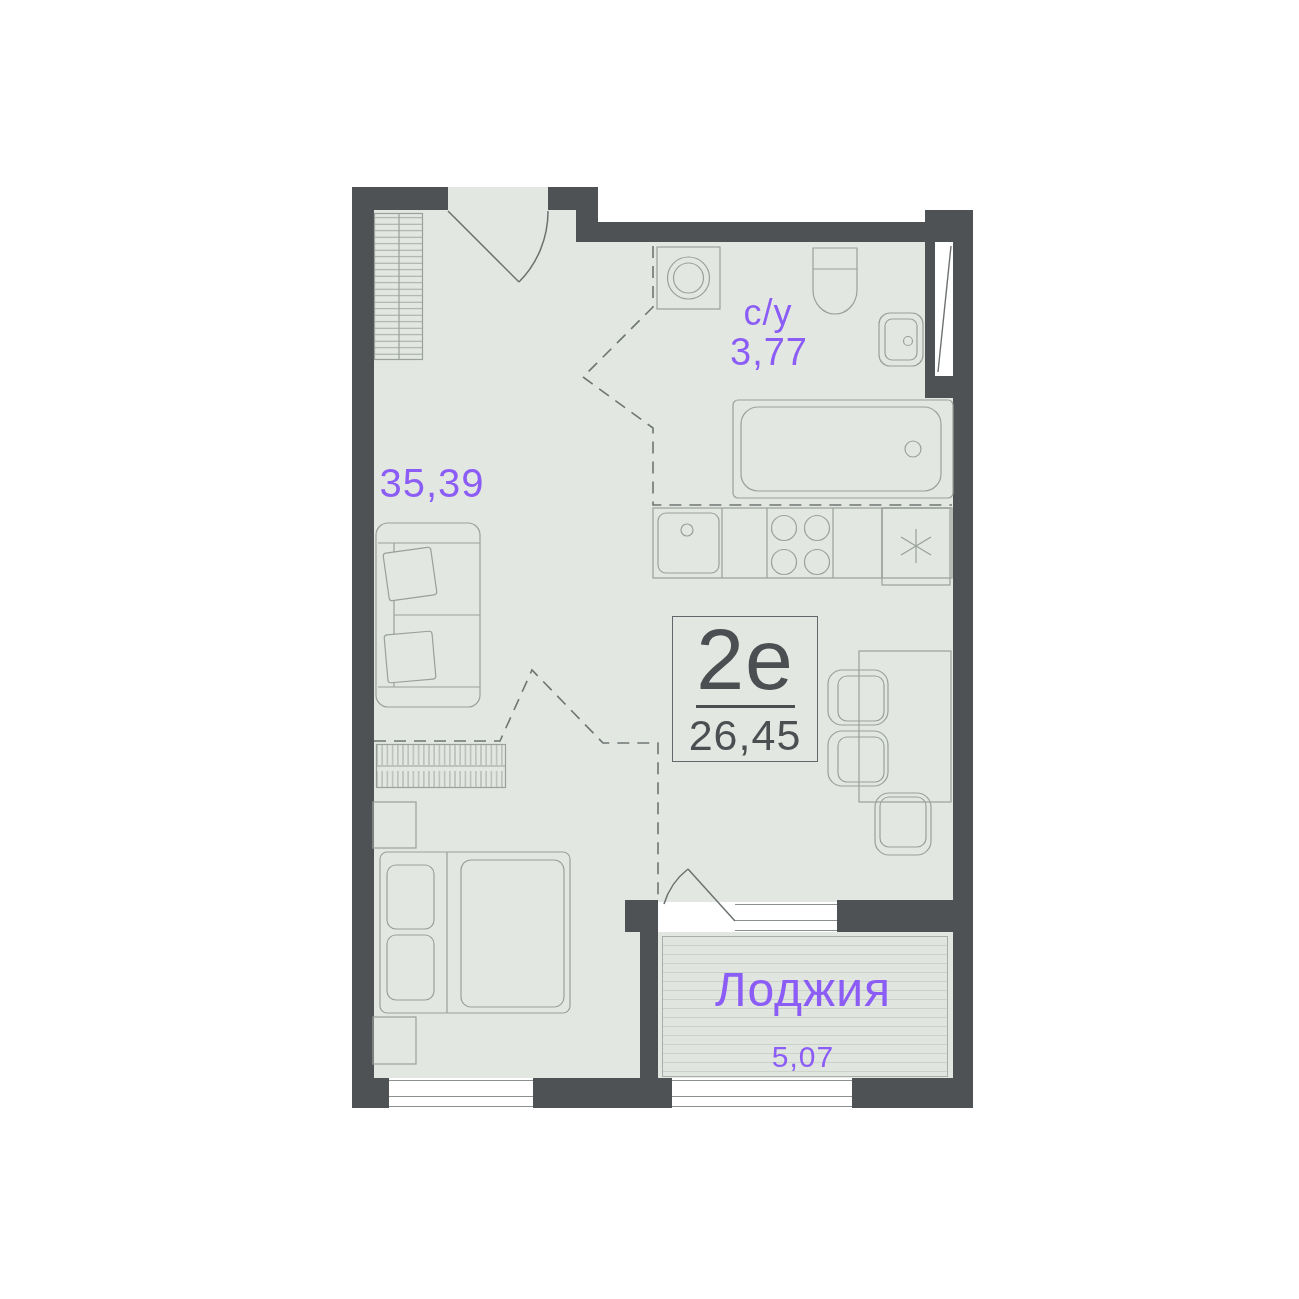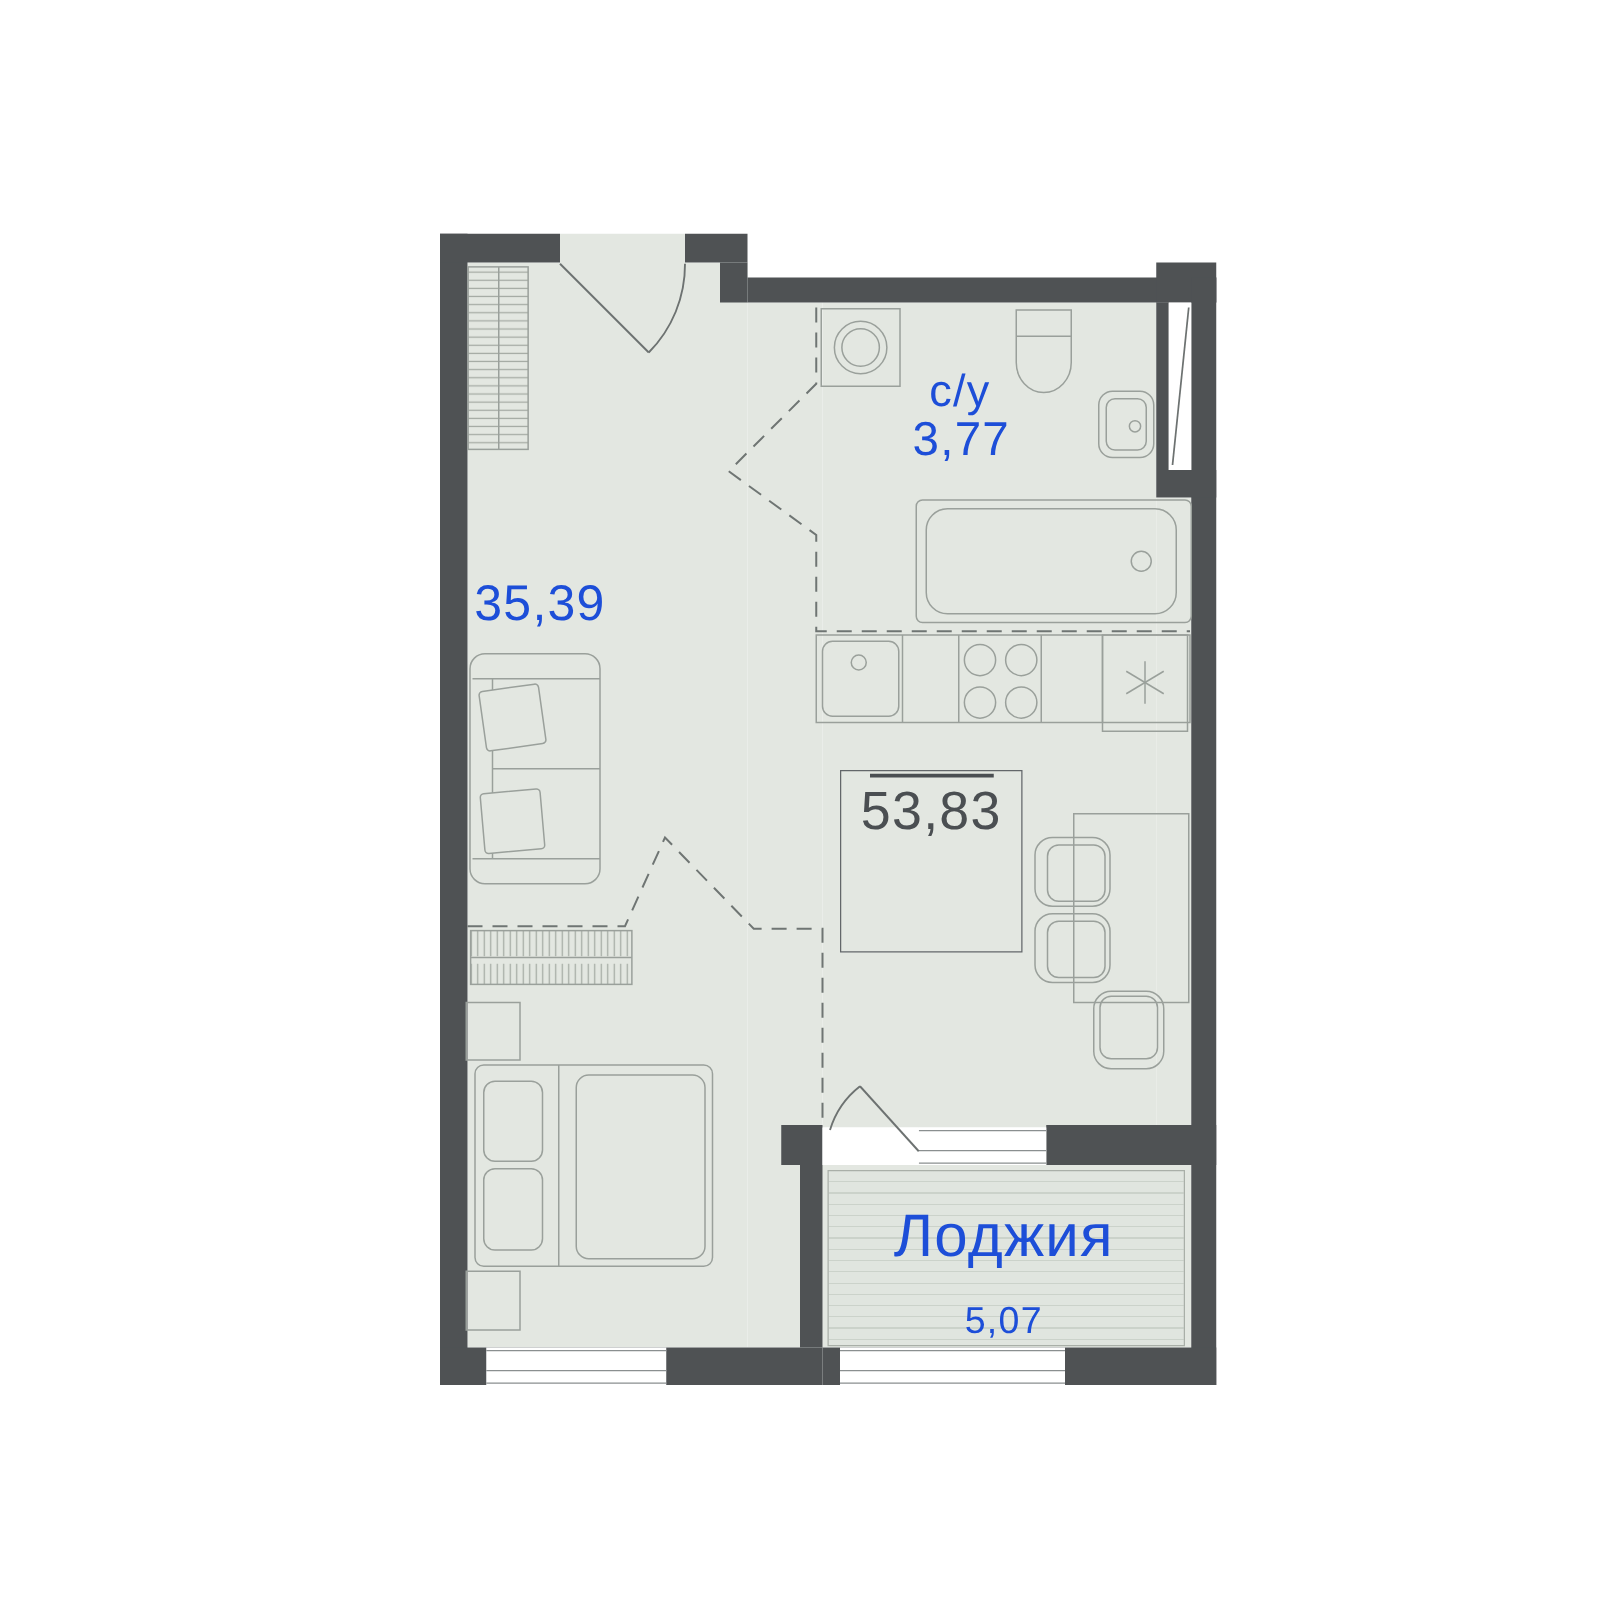--- a/index.html
+++ b/index.html
@@ -6,21 +6,21 @@
   #canvas{position:relative;width:1299px;height:1299px;background:#ffffff;overflow:hidden;
           font-family:"Liberation Sans", sans-serif;}
   .floor{position:absolute;background:#e3e7e1;}
   .wall{position:absolute;background:#4f5254;z-index:3;}
   .window{position:absolute;background:#ffffff;z-index:4;}
   .winline{position:absolute;left:0;width:100%;height:1px;background:#8a8f90;}
   .loggia-hatch{position:absolute;left:662px;top:936px;width:286px;height:141px;z-index:2;
     background:repeating-linear-gradient(180deg,#e0e5df 0px,#e0e5df 8px,#cbd2ca 8px,#cbd2ca 9px);
     border:1px solid #a9afa8;box-sizing:border-box;}
   svg.overlay{position:absolute;left:0;top:0;z-index:5;}
-  .lbl{position:absolute;z-index:6;color:#1d4ed8;text-align:center;letter-spacing:1px;}
+  .lbl{position:absolute;z-index:6;color:#8b5cf6;text-align:center;letter-spacing:1px;}
   .lbl-area-main{left:362px;top:462px;width:140px;font-size:40px;line-height:42px;}
   .lbl-bath-name{left:708px;top:293px;width:120px;font-size:36px;line-height:40px;}
   .lbl-bath-area{left:709px;top:332px;width:120px;font-size:38px;line-height:40px;}
   .lbl-loggia-name{left:703px;top:969px;width:200px;font-size:48px;line-height:42px;}
   .lbl-loggia-area{left:703px;top:1036px;width:200px;font-size:30px;line-height:42px;}
   .unit-box{position:absolute;left:672px;top:616px;width:146px;height:146px;z-index:6;
     border:1.5px solid #63676a;background:#e3e7e1;box-sizing:border-box;
     display:flex;flex-direction:column;align-items:center;justify-content:flex-start;}
   .unit-type{font-size:86px;line-height:88px;font-weight:500;color:#4b4f52;letter-spacing:1px;margin-top:-2px;}
   .unit-divider{width:99px;height:3px;background:#4b4f52;margin:2px 0 5px 0;}
@@ -195,17 +195,18 @@
     </g>
   </svg>
 
   <div class="lbl lbl-area-main">35,39</div>
   <div class="lbl lbl-bath-name">с/у</div>
   <div class="lbl lbl-bath-area">3,77</div>
   <div class="lbl lbl-loggia-name">Лоджия</div>
   <div class="lbl lbl-loggia-area">5,07</div>
 
   <div class="unit-box">
+    <div class="unit-type">2е</div>
     <div class="unit-divider"></div>
-    <div class="unit-area">53,83</div>
+    <div class="unit-area">26,45</div>
   </div>
 
 </div>
 
 </body></html>

